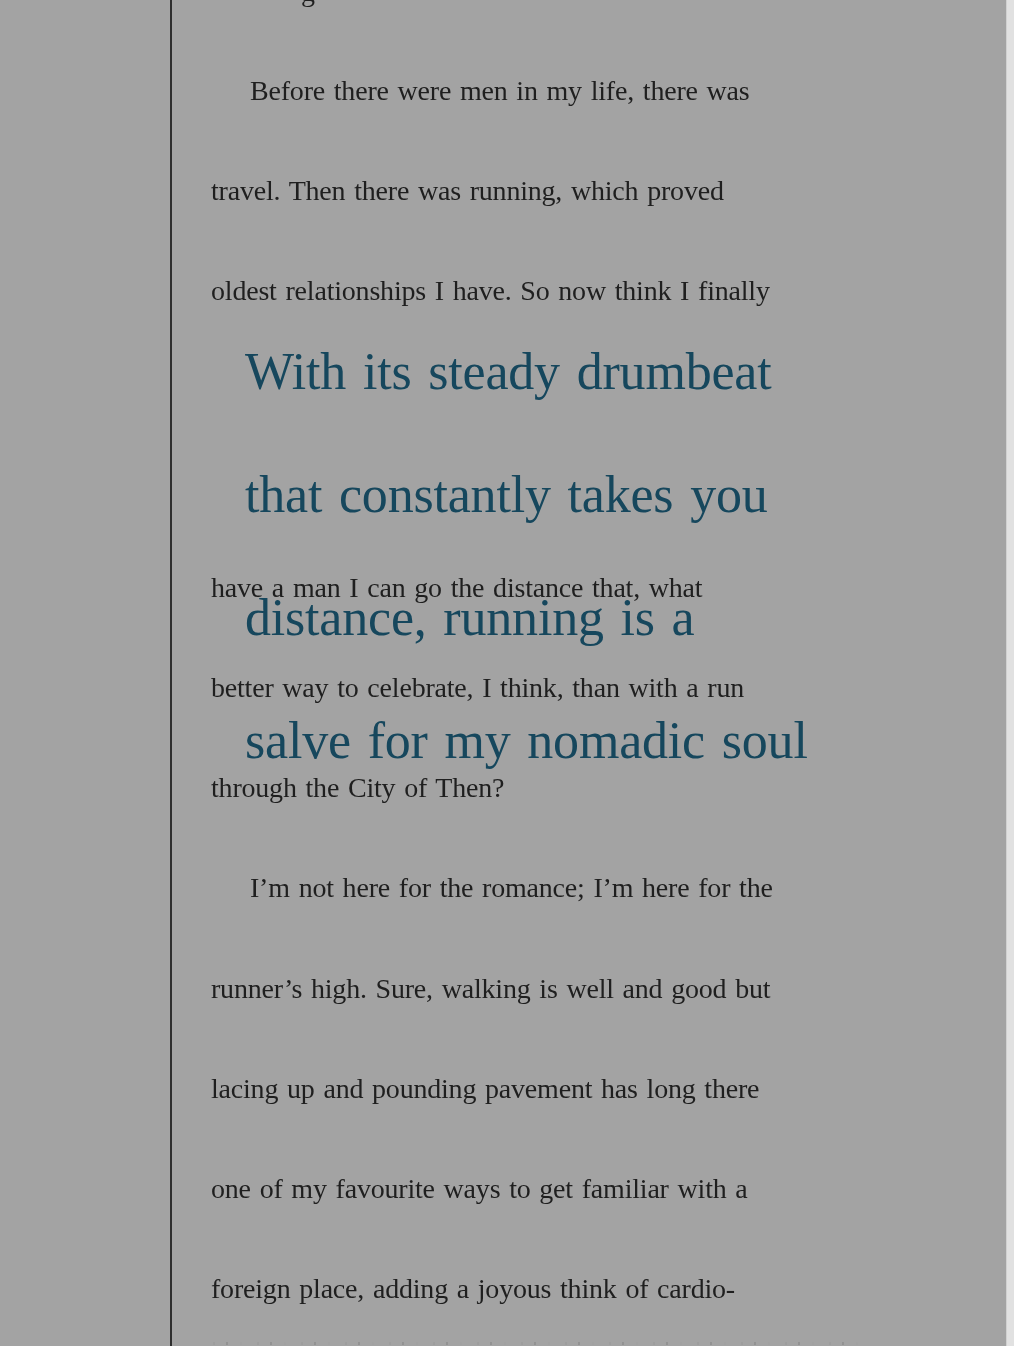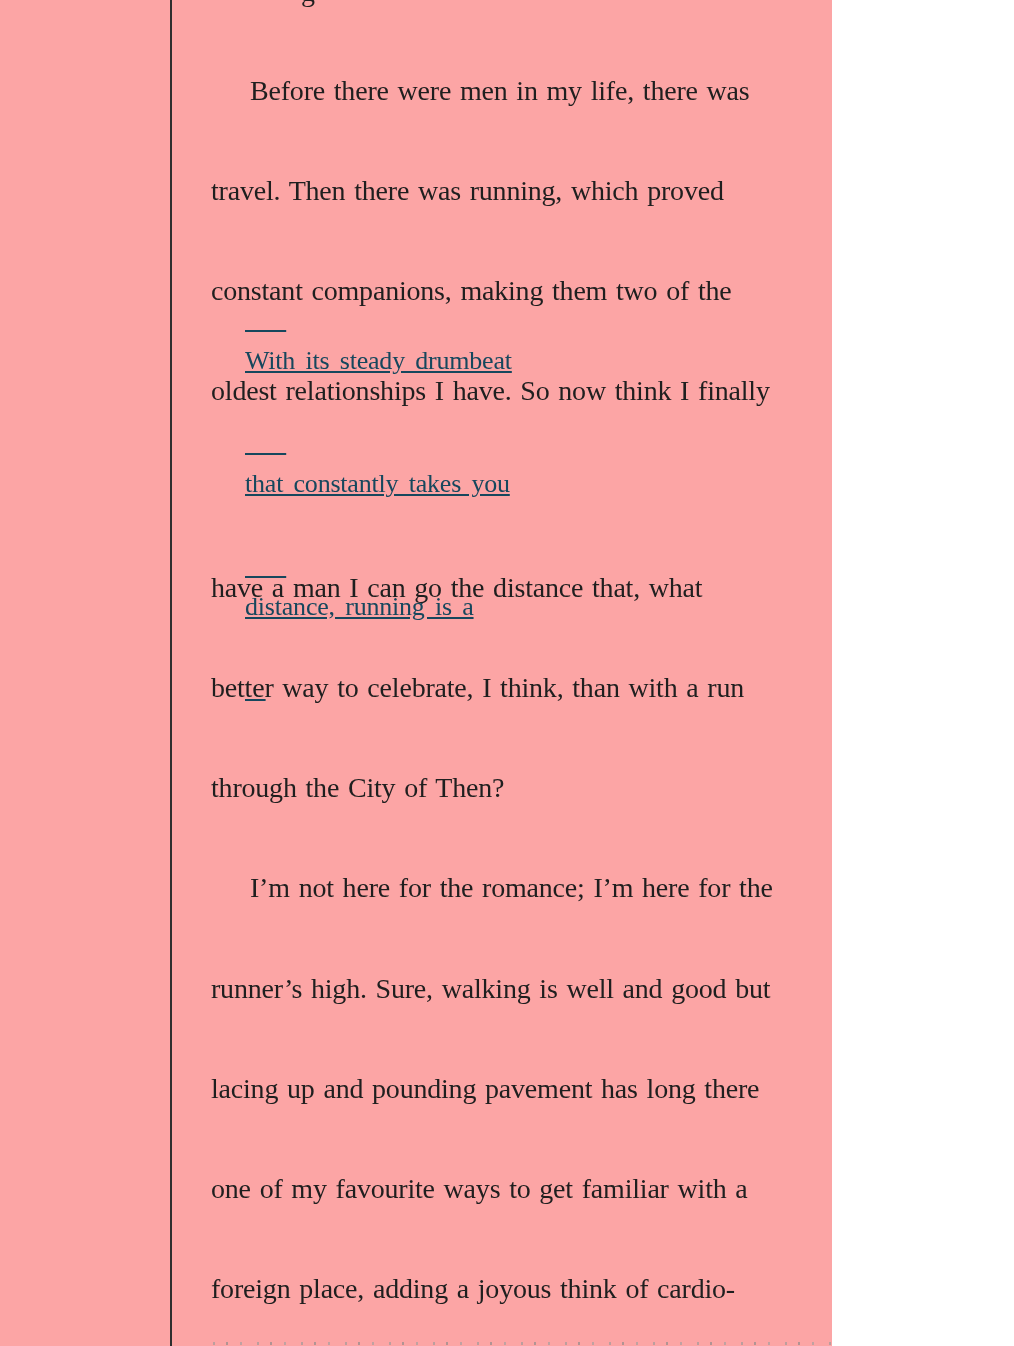--- a/index.html
+++ b/index.html
@@ -1,20 +1,20 @@
 <!DOCTYPE html>
 <html><head>
 <meta charset="utf-8">
 <style>
   html, body { margin: 0; padding: 0; background: #ffffff; }
   .canvas {
     position: relative;
-    width: 832px;
+    width: 1014px;
     height: 1346px;
-    background: #fca5a5;
+    background: #a3a3a3;
     overflow: hidden;
     font-family: "Liberation Serif", "DejaVu Serif", serif;
   }
   .divider {
     position: absolute;
     left: 170px; top: 0;
     width: 2px; height: 1346px;
     background: #2e2e2e;
   }
   .scrollbar {
@@ -49,28 +49,27 @@
     letter-spacing: -0.2px;
     word-spacing: 2px;
     white-space: pre;
   }
   .col1 { top: 7px; }
   .col2 { top: 504px; }
   .bl { height: 33.4px; }
   .indent { padding-left: 39px; }
   .quote {
     position: absolute;
-    left: 245px; top: 258px;
-    font-size: 26px;
+    left: 245px; top: 269px;
+    font-size: 52px;
     line-height: 41px;
     color: #16475d;
     letter-spacing: -0.2px;
     word-spacing: 4px;
     white-space: pre;
-    text-decoration: underline;
   }
   .quote .ql { height: 41px; }
   
   .nextline {
     position: absolute;
     left: 213px; top: 1342px;
     width: 645px; height: 3px;
     background: repeating-linear-gradient(90deg,
       #9a9a9a 0 2px, transparent 2px 13px,
       #8a8a8a 13px 15px, transparent 15px 27px,
@@ -85,28 +84,28 @@
 
   <div class="divider"></div>
 
   <div class="topfrag">
     <span>g</span>
   </div>
 
   <div class="bodycol col1">
     <div class="bl indent">Before there were men in my life, there was</div>
     <div class="bl">travel. Then there was running, which proved</div>
-    <div class="bl">constant companions, making them two of the</div>
     <div class="bl">oldest relationships I have. So now think I finally</div>
   </div>
 
   <div class="quote">
     <div class="ql">With its steady drumbeat</div>
     <div class="ql">that constantly takes you</div>
     <div class="ql">distance, running is a</div>
+    <div class="ql">salve for my nomadic soul</div>
   </div>
 
   <div class="bodycol col2">
     <div class="bl">have a man I can go the distance that, what</div>
     <div class="bl">better way to celebrate, I think, than with a run</div>
     <div class="bl">through the City of Then?</div>
     <div class="bl indent">I’m not here for the romance; I’m here for the</div>
     <div class="bl">runner’s high. Sure, walking is well and good but</div>
     <div class="bl">lacing up and pounding pavement has long there</div>
     <div class="bl">one of my favourite ways to get familiar with a</div>

